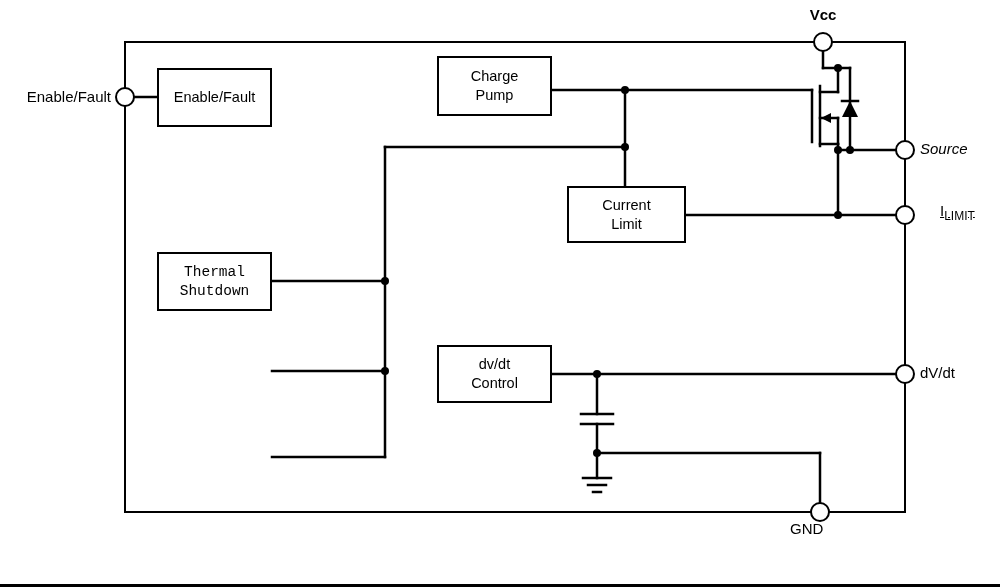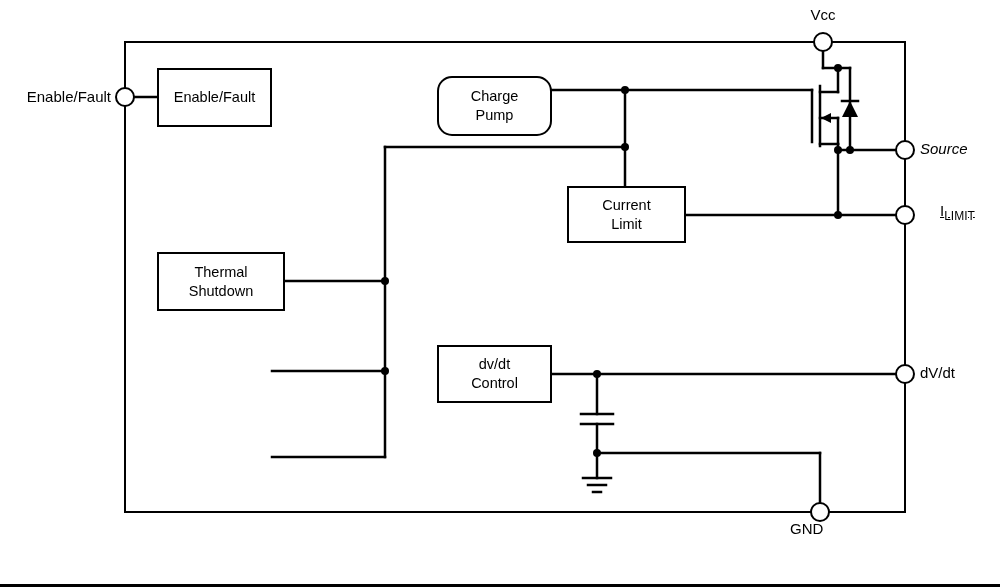--- a/index.html
+++ b/index.html
@@ -102,39 +102,39 @@
         <circle cx="905" cy="215" r="9"></circle>
         <circle cx="905" cy="374" r="9"></circle>
         <circle cx="820" cy="512" r="9"></circle>
       </g>
     </g>
   </svg>
 
   <div class="block" style="left:157px; top:68px; width:115px; height:59px;">
     <span class="block-label">Enable/Fault</span>
   </div>
-  <div class="block" style="left:437px; top:76px; width:115px; height:60px;border-radius:15px;">
+  <div class="block" style="left:437px; top:56px; width:115px; height:60px;">
     <span class="block-label">Charge
 Pump</span>
   </div>
   <div class="block" style="left:567px; top:186px; width:119px; height:57px;">
     <span class="block-label">Current
 Limit</span>
   </div>
-  <div class="block" style="left:157px; top:252px; width:128px; height:59px;">
+  <div class="block" style="left:157px; top:252px; width:115px; height:59px;font-family:Liberation Mono, monospace;">
     <span class="block-label">Thermal
 Shutdown</span>
   </div>
   <div class="block" style="left:437px; top:345px; width:115px; height:58px;">
     <span class="block-label">dv/dt
 Control</span>
   </div>
 
   <div class="pin-label" style="left:16px; top:89px; width:95px; text-align:right;">Enable/Fault</div>
-  <div class="pin-label" style="left:773px; top:7px; width:100px; text-align:center;">Vcc</div>
+  <div class="pin-label" style="left:773px; top:7px; width:100px; text-align:center;font-weight:bold;">Vcc</div>
   <div class="pin-label" style="left:920px; top:141px;font-style:italic;">Source</div>
   <div class="pin-label" style="left:940px; top:203px;text-decoration:underline;">
     <span>I</span><sub class="sub">LIMIT</sub>
   </div>
   <div class="pin-label" style="left:920px; top:365px;">dV/dt</div>
   <div class="pin-label" style="left:790px; top:521px; width:60px; text-align:left;">GND</div>
 
   <div class="page-edge"></div>
 
 </div>

